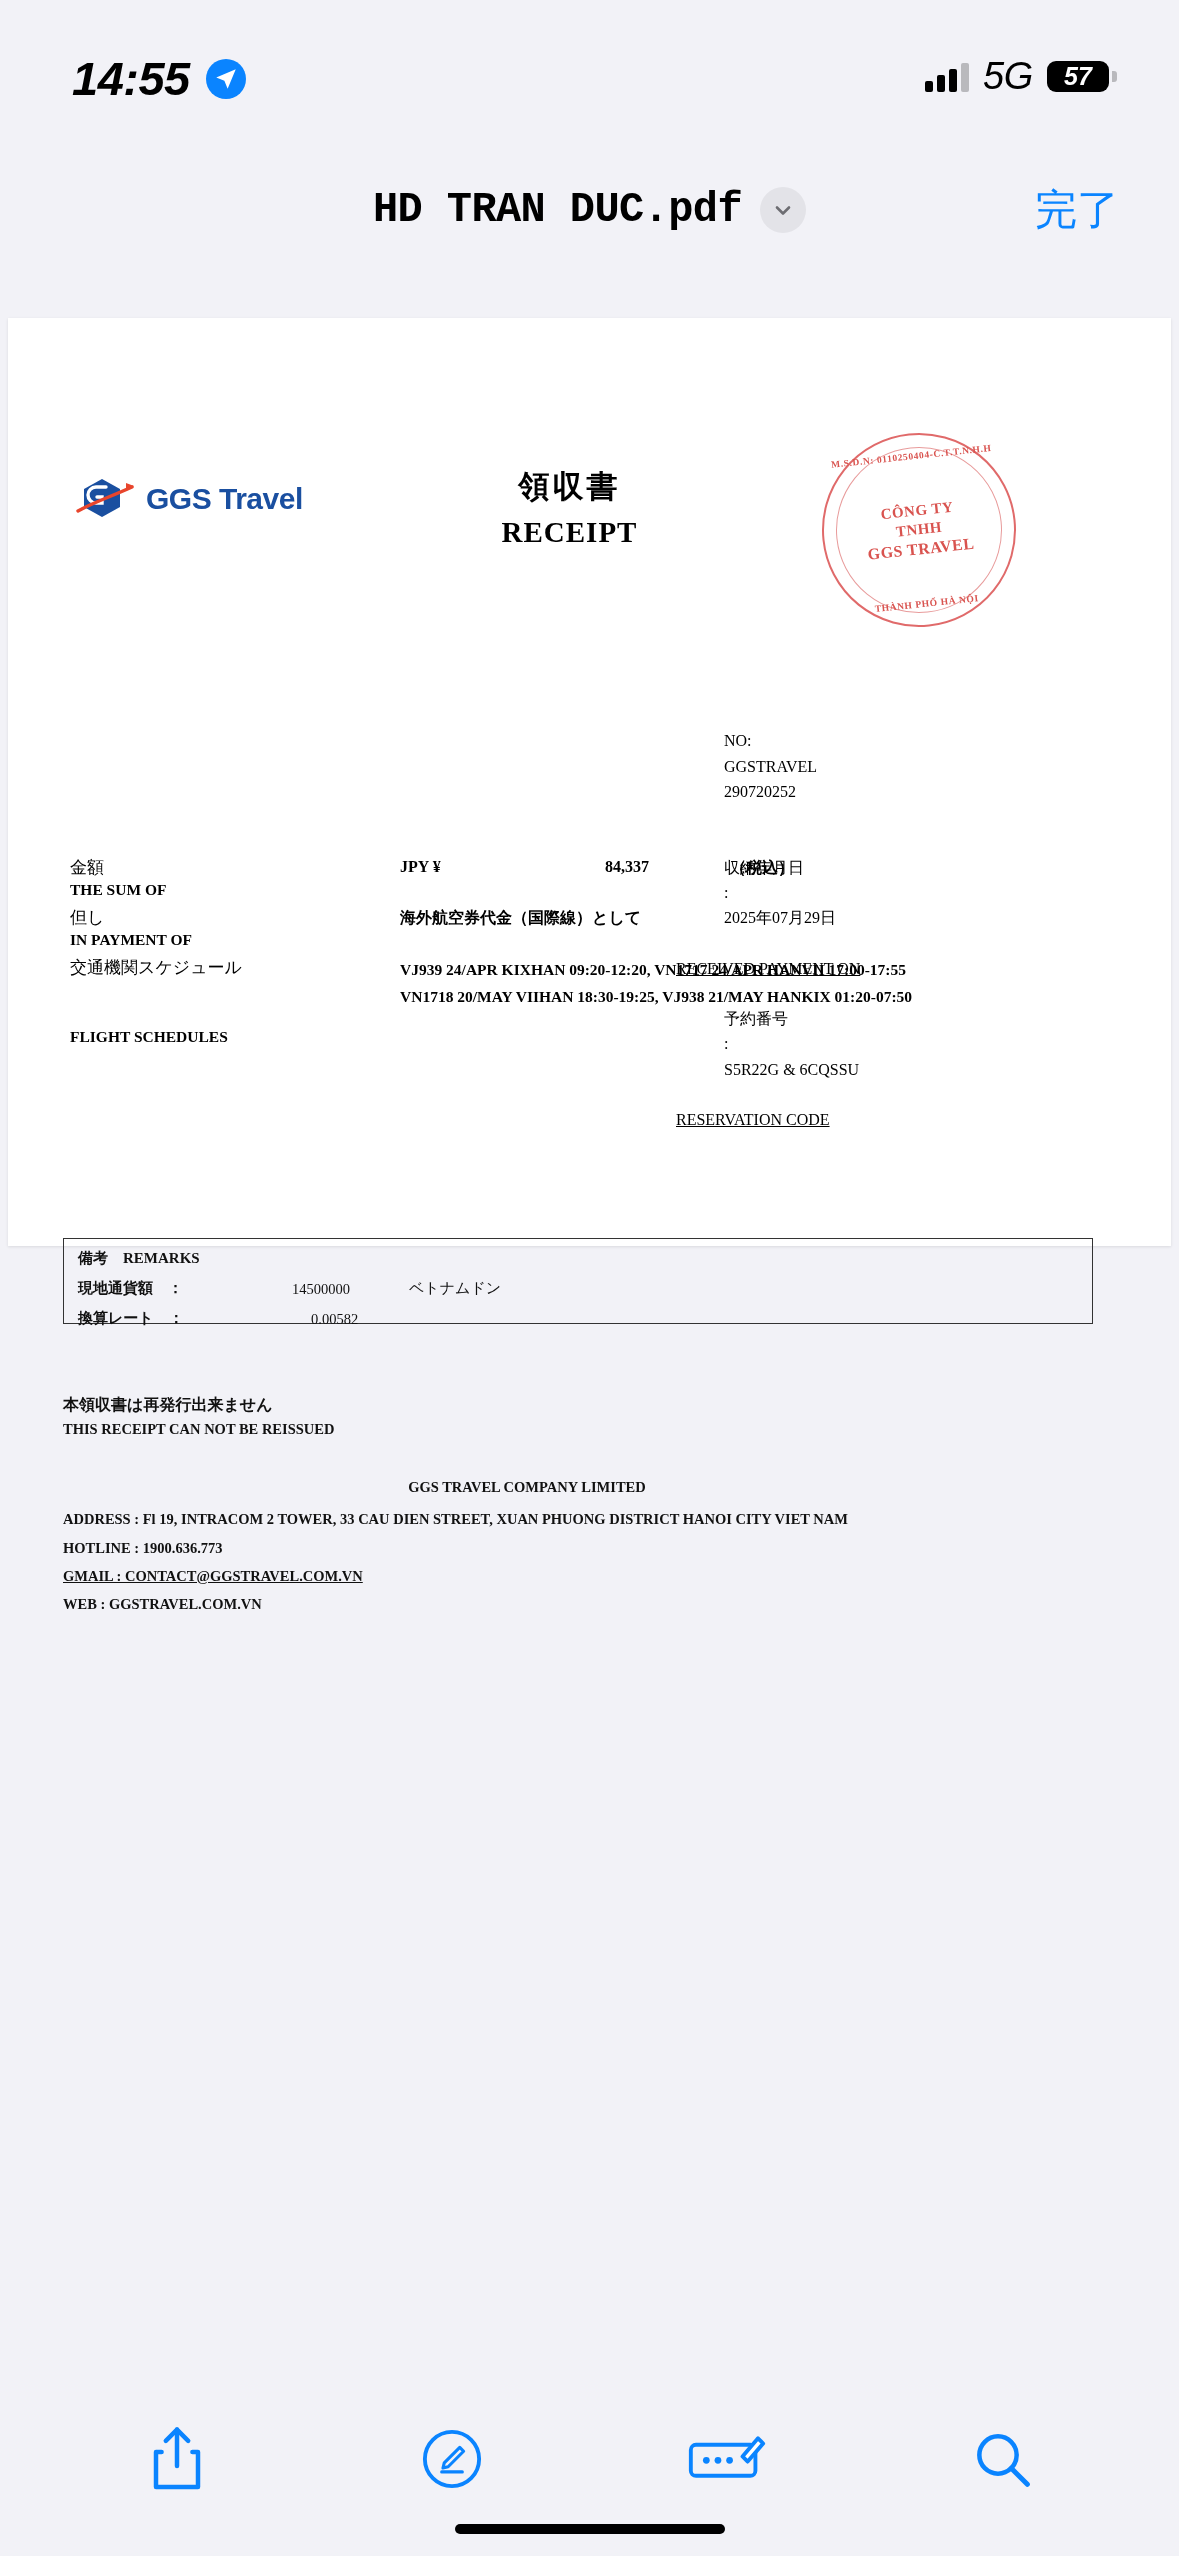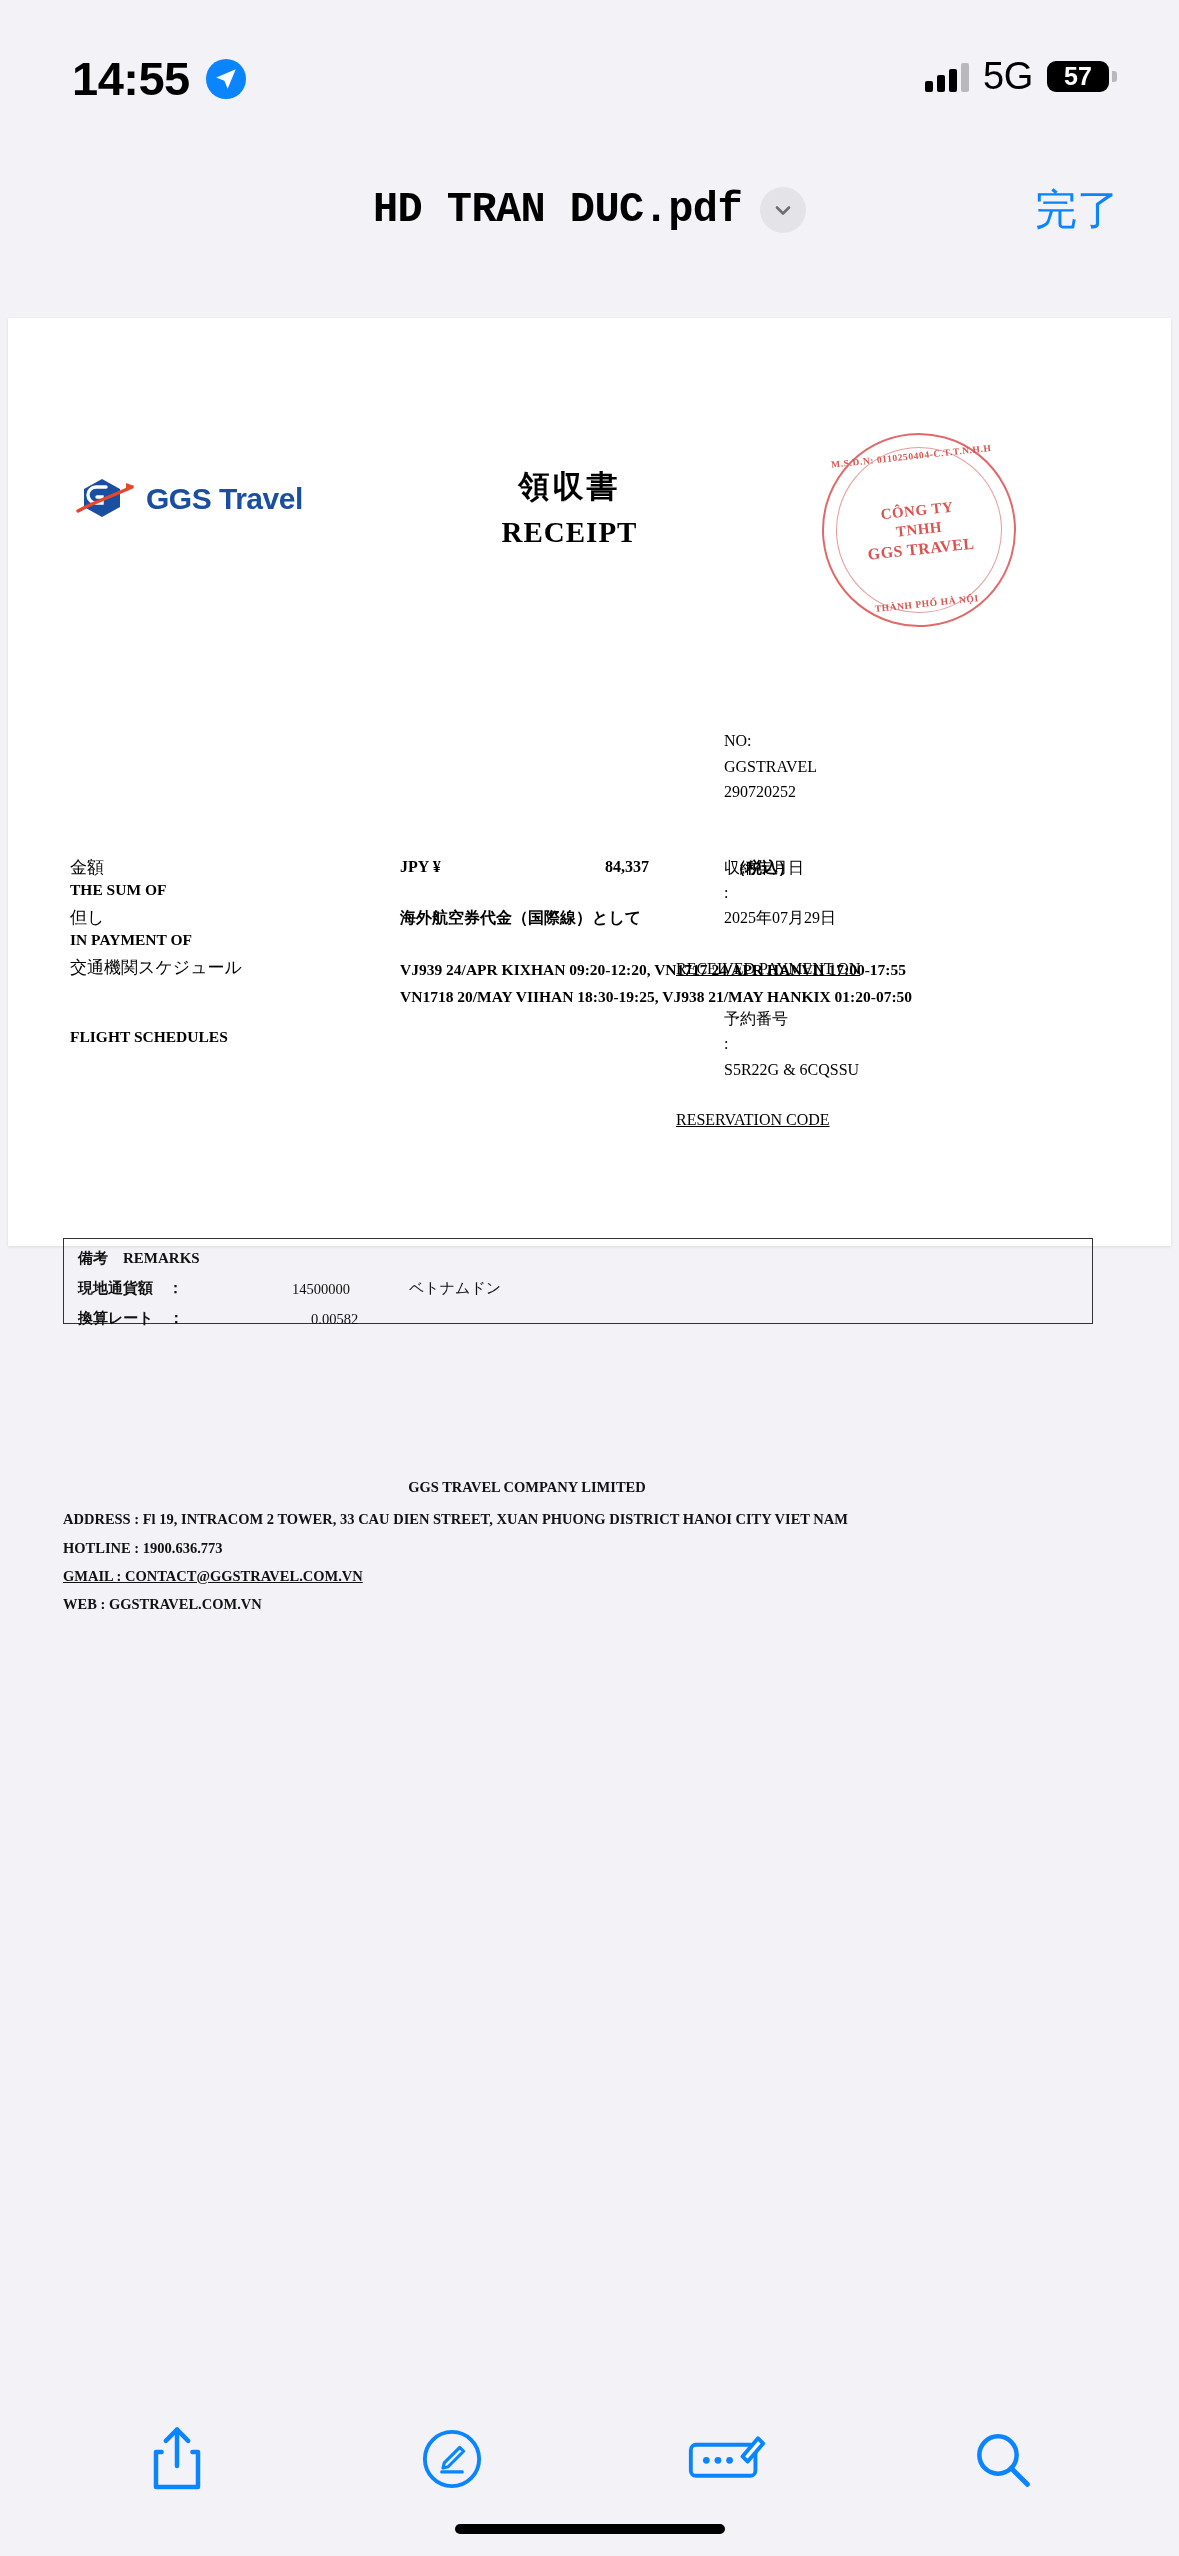--- a/index.html
+++ b/index.html
@@ -24,20 +24,21 @@
 
   
   .status-bar {
     height: 150px;
     flex: 0 0 150px;
     display: flex;
     align-items: flex-start;
     justify-content: space-between;
     padding: 55px 70px 0 72px;
     box-sizing: border-box;
+    font-style: italic;
   }
   .status-left {
     display: flex;
     align-items: center;
     gap: 16px;
   }
   .clock {
     font-size: 47px;
     font-weight: 600;
     color: #000;
@@ -507,20 +508,24 @@
             <span>備考</span>&nbsp;&nbsp;&nbsp;
             <span>REMARKS</span>
           </div>
           <div class="rm-r1-l">現地通貨額　：</div>
           <div class="rm-r1-v">14500000</div>
           <div class="rm-r1-c">ベトナムドン</div>
           <div class="rm-r2-l">換算レート　：</div>
           <div class="rm-r2-v">0.00582</div>
         </div>
 
+        <div class="reissue">
+          <div>本領収書は再発行出来ません</div>
+          <div class="en">THIS RECEIPT CAN NOT BE REISSUED</div>
+        </div>
 
         <div class="footer">
           <div class="co">GGS TRAVEL COMPANY LIMITED</div>
           <div>ADDRESS : Fl 19, INTRACOM 2 TOWER, 33 CAU DIEN STREET, XUAN PHUONG DISTRICT HANOI CITY VIET NAM</div>
           <div>HOTLINE :   1900.636.773</div>
           <div class="u">GMAIL : CONTACT@GGSTRAVEL.COM.VN</div>
           <div>WEB : GGSTRAVEL.COM.VN</div>
         </div>
 
       </div>

